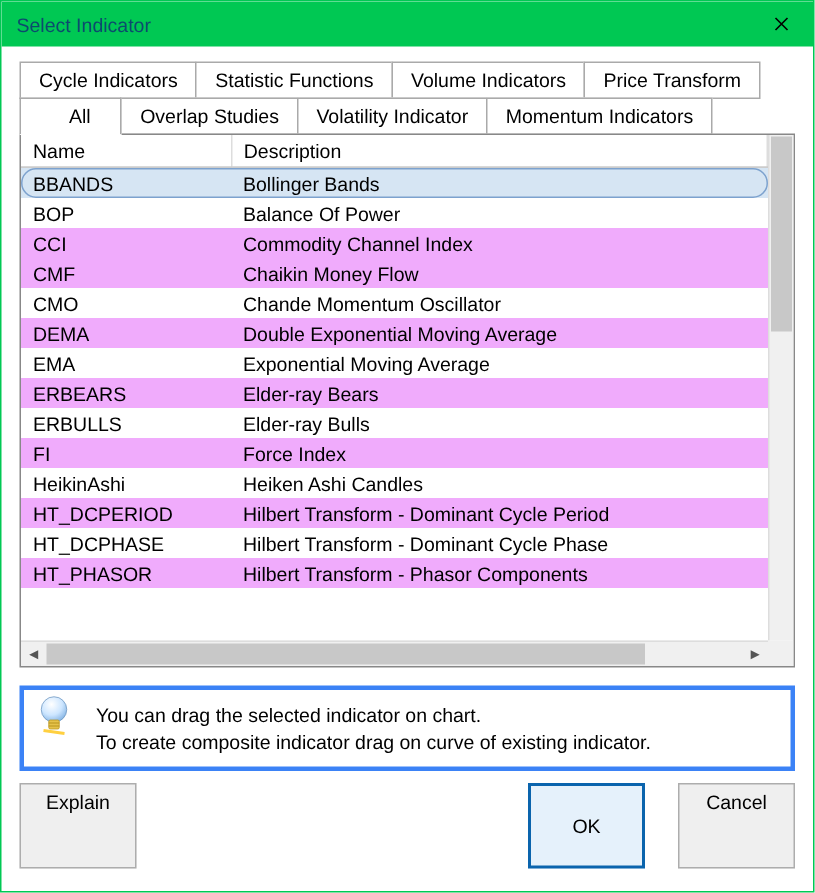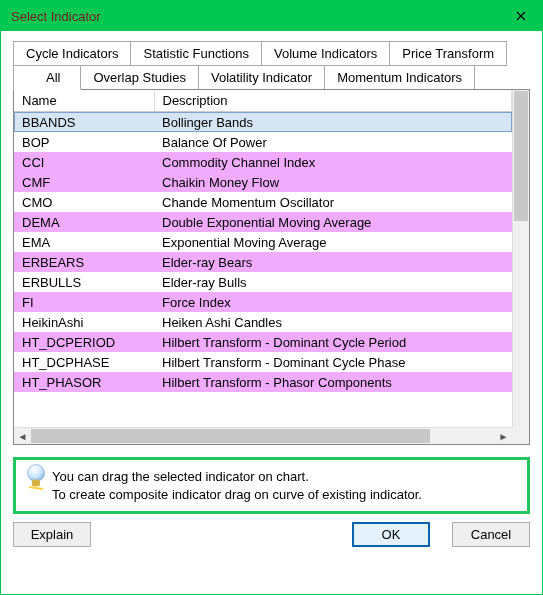--- a/index.html
+++ b/index.html
@@ -13,21 +13,21 @@
     overflow: hidden;
     border: 1px solid #00c853;
   }
   .titlebar {
     background: #00c853;
     height: 30px;
     display: flex;
     align-items: center;
     justify-content: space-between;
     padding: 0 0 0 10px;
-    color: #7f1d1d;
+    color: #0c4a6e;
   }
   .titlebar-title { font-size: 13px; }
   .close-btn {
     width: 42px;
     height: 30px;
     display: flex;
     align-items: center;
     justify-content: center;
     cursor: pointer;
   }
@@ -93,20 +93,21 @@
   tbody td {
     padding: 2.5px 8px;
     border: none;
     white-space: nowrap;
   }
   tbody tr.zebra { background: #f0abfc; }
   tbody tr.selected {
     background: #d6e5f3 !important;
     outline: 1px solid #7da2ce;
     outline-offset: -1px;
+    border-radius: 10px;
   }
   .vscroll {
     position: absolute;
     right: 0; top: 0;
     width: 17px;
     height: calc(100% - 17px);
     background: #f0f0f0;
     border-left: 1px solid #ddd;
     display: flex;
     flex-direction: column;
@@ -135,25 +136,25 @@
   .hthumb {
     position: absolute; left: 0; top: 1px;
     height: 14px; background: #c8c8c8;
   }
   .corner {
     position: absolute; right: 0; bottom: 0;
     width: 17px; height: 17px; background: #f0f0f0;
   }
   .hint-box {
     margin-top: 12px;
-    border: 3px solid #22c55e;
+    border: 3px solid #3b82f6;
     padding: 8px 10px;
     display: flex;
     align-items: flex-start;
-    gap: 6px;
+    gap: 18px;
     font-size: 13px;
     line-height: 1.35;
   }
   .bulb {
     position: relative;
     top: -5px;
     width: 20px; height: 32px;
     flex: 0 0 20px;
   }
   .btn-row {
@@ -167,21 +168,21 @@
     padding: 4px 0;
     text-align: center;
     background: #efefef;
     border: 1px solid #adadad;
     font-size: 13px;
     cursor: pointer;
   }
   .btn.default {
     border: 2px solid #0a64ad;
     background: #e5f1fb;
-    padding: 3px 0;
+    padding: 19px 0;
   }
   .mnemonic { text-decoration: underline; }
 </style>
 </head>
 <body>
 
 <div class="titlebar">
   <span class="titlebar-title">Select Indicator</span>
   <div class="close-btn">
     <svg viewBox="0 0 10 10">

